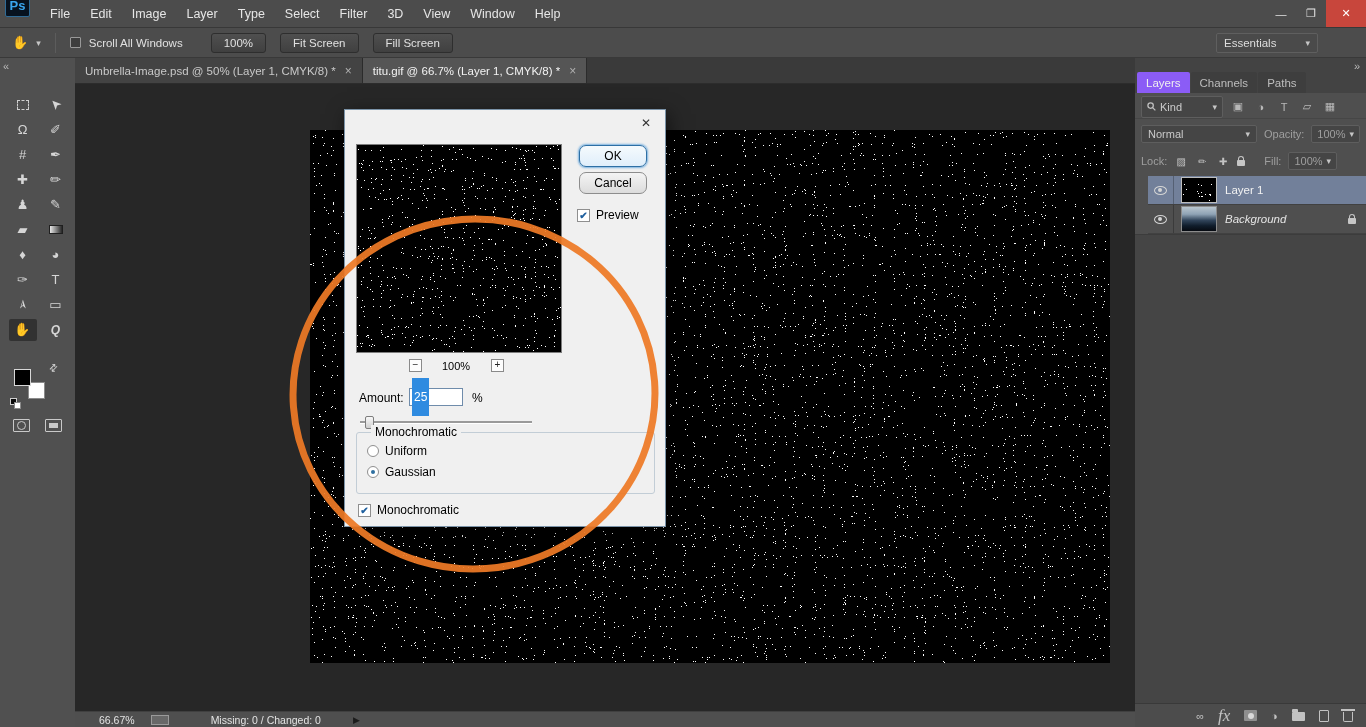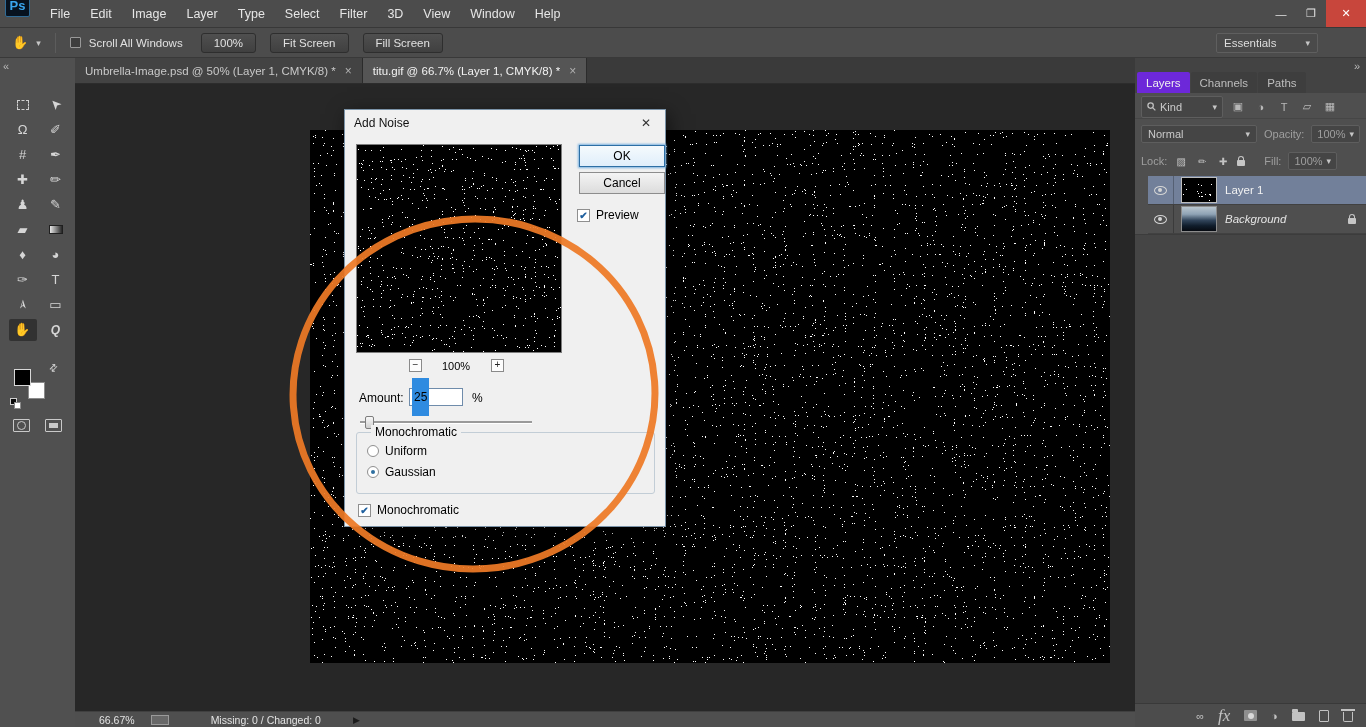--- a/index.html
+++ b/index.html
@@ -17,21 +17,21 @@
   .winbtn{width:30px;height:100%;display:flex;align-items:center;justify-content:center;font-size:11px;color:#e3e3e3}
   .winbtn.close{width:40px;background:#c8463c;color:#fff}
 
   
   .optionsbar{position:absolute;top:28px;left:0;right:0;height:30px;background:#4c4c4c;
               border-bottom:1px solid #393939;display:flex;align-items:center;padding-left:12px;gap:8px;z-index:40}
   .hand-glyph{font-size:13px;color:#e0e0e0}
   .caret{font-size:9px;color:#c6c6c6}
   .vsep{width:1px;height:20px;background:#3c3c3c;border-right:1px solid #5c5c5c;margin:0 6px}
   .cbx{width:11px;height:11px;background:#3e3e3e;border:1px solid #999;border-radius:1px}
-  .opt-label{font-size:11.5px;color:#e0e0e0;margin-right:10px}
+  .opt-label{font-size:11.5px;color:#e0e0e0;margin-right:20px}
   .opt-btn{background:linear-gradient(#4f4f4f,#404040);border:1px solid #2e2e2e;border-radius:3px;
            color:#e0e0e0;font-size:11.5px;padding:3px 12px;font-family:inherit;margin-right:6px}
   .workspace{margin-left:auto;margin-right:48px;width:102px;height:20px;border:1px solid #5f5f5f;border-radius:2px;
              display:flex;align-items:center;justify-content:space-between;padding:0 7px;font-size:11.5px;color:#ddd;background:#4a4a4a}
 
   
   .left-col{position:absolute;top:58px;left:0;width:75px;bottom:0;background:#505050;z-index:10}
   .collapse{color:#b9b9b9;font-size:11px;line-height:10px}
   .collapse.l{position:absolute;top:3px;left:3px}
   .tools{position:absolute;left:6px;top:34px;display:grid;grid-template-columns:33px 33px;grid-auto-rows:25px;
@@ -73,21 +73,21 @@
   .sb-zoom{margin-left:24px}
   .sb-doc-icon{margin-left:16px;width:18px;height:10px;border:1px solid #9a9a9a;background:#686868}
   .sb-info{margin-left:42px}
   .sb-arrow{margin-left:32px;color:#1b1b1b;font-size:9px}
 
   
   .right-panel{position:absolute;top:58px;right:0;width:231px;bottom:0;background:#434343;z-index:10}
   .collapse.r{position:absolute;top:3px;right:6px}
   .panel-tabs{position:absolute;top:14px;left:2px;height:21px;display:flex;gap:1px}
   .ptab{padding:0 9px;display:flex;align-items:center;font-size:11.5px;background:#3e3e3e;color:#bdbdbd;border-radius:2px 2px 0 0}
-  .ptab.active{background:#6d28d9;color:#efefef}
+  .ptab.active{background:#8b5cf6;color:#efefef}
   .panel-body{position:absolute;top:35px;left:0;right:0;bottom:0;background:#4f4f4f}
   .prow{position:absolute;left:0;right:0;height:24px;display:flex;align-items:center;padding:0 6px;gap:7px}
   .filter-row{top:2px;border-bottom:1px solid #464646}
   .kind-box{width:82px;height:22px;background:#454545;border:1px solid #5e5e5e;border-radius:2px;display:flex;
             align-items:center;gap:4px;padding:0 5px;font-size:11px;color:#ccc}
   .kind-box .lbl{flex:1}
   .ficon{color:#b8b8b8;font-size:11px;width:16px;text-align:center}
   .blend-row{top:29px}
   .pselect{width:116px;height:18px;background:#454545;border:1px solid #5e5e5e;border-radius:2px;display:flex;
            align-items:center;justify-content:space-between;padding:0 6px;font-size:11px;color:#c9c9c9}
@@ -130,33 +130,33 @@
           box-shadow:3px 5px 18px rgba(0,0,0,.55);z-index:20;color:#000;font-size:12px}
   .dlg-title{position:absolute;top:0;left:0;right:0;height:26px;display:flex;align-items:center;padding:0 9px;color:#111}
   .dlg-close{position:absolute;top:4px;right:7px;width:24px;height:17px;display:flex;align-items:center;justify-content:center;
              color:#333;font-size:12px}
   .dlg-preview{position:absolute;left:11px;top:34px;width:206px;height:209px;border:1px solid #7e7e7e;background:#000;overflow:hidden}
   .pv-btn{position:absolute;width:13px;height:13px;background:#fdfdfd;border:1px solid #8a8a8a;font-size:10px;
           line-height:10px;text-align:center;color:#222}
   .pv-minus{left:64px;top:249px}
   .pv-plus{left:146px;top:249px}
   .pv-level{position:absolute;left:78px;top:250px;width:66px;text-align:center;font-size:11px}
-  .btn{position:absolute;left:234px;width:86px;height:22px;display:flex;align-items:center;justify-content:center;
-       font-size:12px;border-radius:0}
+  .btn{position:absolute;left:234px;width:68px;height:22px;display:flex;align-items:center;justify-content:center;
+       font-size:12px;border-radius:7px}
   .btn-ok{top:35px;background:linear-gradient(#f5fafd,#dfeefb);border:1px solid #2d6fa5;box-shadow:0 0 2px 1px #7ab2e0}
   .btn-cancel{top:62px;background:linear-gradient(#f4f4f4,#dcdcdc);border:1px solid #8d8d8d}
   .dlg-cb{width:13px;height:13px;background:#fff;border:1px solid #8f8f8f;display:inline-flex;align-items:center;
           justify-content:center;font-size:10px;color:#1e5f9e;font-weight:bold;flex:0 0 auto}
   .cb-row{position:absolute;display:flex;align-items:center;gap:6px}
   .cb-preview{left:232px;top:98px}
   .cb-mono{left:13px;top:393px}
   .amount-label{position:absolute;left:14px;top:281px}
   .amount-input{position:absolute;left:64px;top:278px;width:54px;height:18px;background:#fff;border:1px solid #6f8cab;
                 display:flex;align-items:center;padding:0 2px}
-  .amount-sel{background:#2f8be0;color:#000000;padding:12px 2px;font-size:12px}
+  .amount-sel{background:#2f8be0;color:#ffffff;padding:12px 2px;font-size:12px}
   .percent{position:absolute;left:127px;top:281px}
   .slider{position:absolute;left:15px;top:306px;width:172px;height:13px}
   .slider-track{position:absolute;top:5px;left:0;right:0;height:2px;background:#9a9a9a;box-shadow:0 1px 0 #fff}
   .slider-thumb{position:absolute;left:5px;top:0;width:9px;height:13px;background:linear-gradient(#f8f8f8,#cfcfcf);
                 border:1px solid #7d7d7d;border-radius:2px}
   .groupbox{position:absolute;left:11px;top:322px;width:299px;height:62px;border:1px solid #c2cdd6;border-radius:3px}
   .gb-legend{position:absolute;top:-8px;left:14px;background:#f0f0f0;padding:0 4px}
   .radio-row{position:absolute;left:10px;display:flex;align-items:center;gap:6px}
   .rr1{top:11px}.rr2{top:32px}
   .radio{width:12px;height:12px;border:1px solid #8f8f8f;border-radius:50%;background:#fff;position:relative;flex:0 0 auto}
@@ -406,21 +406,20 @@
         <span class="i-mask"></span>
         <span class="adjg">◑</span>
         <span class="i-folder"></span>
         <span class="i-page"></span>
         <span class="i-trash"></span>
       </div>
     </div>
   </div>
 
   <div class="dialog">
-    <div class="dlg-title">Add Noise</div>
     <div class="dlg-close">✕</div>
 
     <div class="dlg-preview">
       <svg width="204" height="207">
         <filter id="nzB" x="0" y="0" width="100%" height="100%" color-interpolation-filters="sRGB">
           <feTurbulence type="fractalNoise" baseFrequency="0.9" numOctaves="1" seed="11" stitchTiles="stitch"></feTurbulence>
           <feColorMatrix type="saturate" values="0"></feColorMatrix>
           <feComponentTransfer>
             <feFuncR type="discrete" tableValues="0 0 1"></feFuncR>
             <feFuncG type="discrete" tableValues="0 0 1"></feFuncG>

